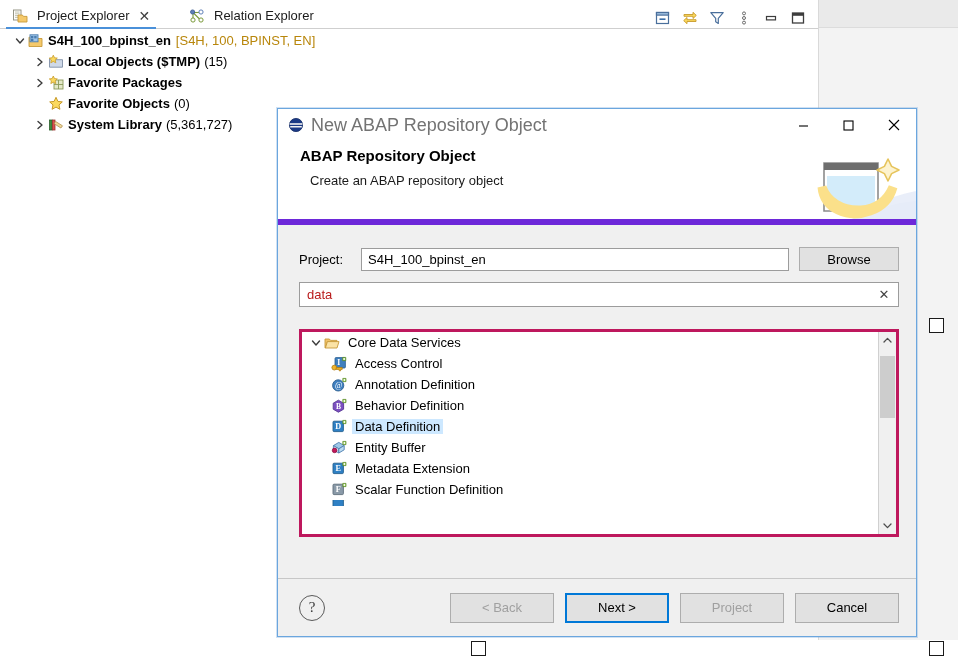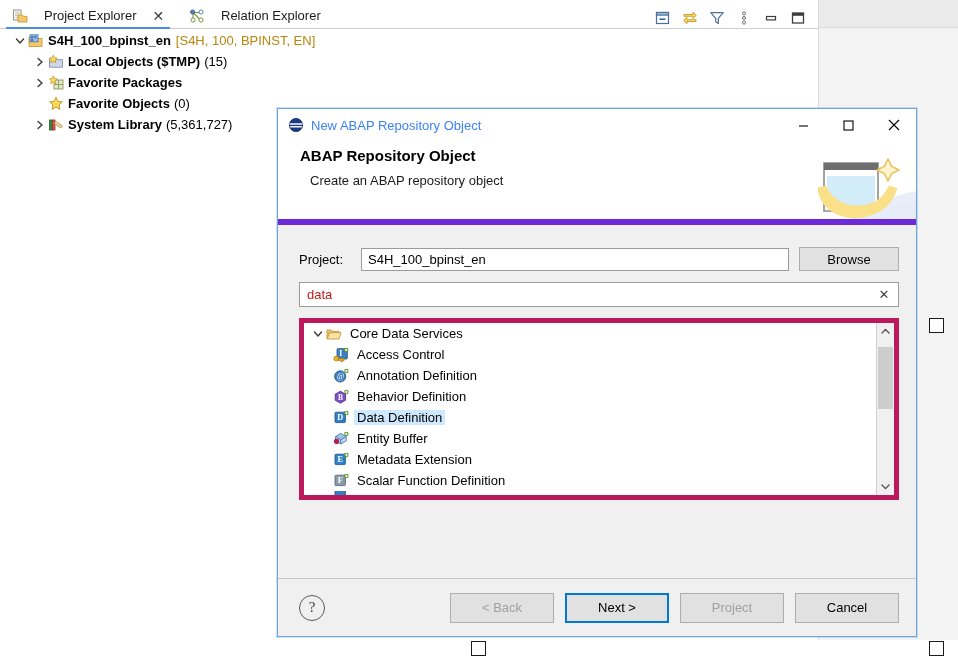--- a/index.html
+++ b/index.html
@@ -29,21 +29,21 @@
   .view{
     position:absolute;left:0;top:0;width:818px;height:640px;
     background:#ffffff;
   }
   .view-tabstrip{
     position:absolute;left:0;top:0;right:0;height:28px;
     background:#ffffff;border-bottom:1px solid #cfcfcf;
   }
   .vtab{
     position:absolute;top:4px;height:23px;
-    display:flex;align-items:center;gap:12px;
+    display:flex;align-items:center;gap:5px;
     padding:0 6px;white-space:nowrap;cursor:default;
   }
   .vtab .tlabel{font-size:13px;color:#1b1b1b;}
   .vtab.active{border-bottom:2px solid #4a90d9;}
   .tab-close{
     font-size:14px;line-height:1;color:#3f3f3f;
     margin-left:4px;cursor:pointer;font-family:"DejaVu Sans",sans-serif;
   }
 
   .view-toolbar{
@@ -79,21 +79,21 @@
     background:#f0f0f0;
     border:1px solid #6ba6de;
     box-shadow:0 0 0 1px rgba(120,170,220,.35);
     display:flex;flex-direction:column;
   }
   .dlg-titlebar{
     height:32px;flex:0 0 32px;background:#ffffff;
     display:flex;align-items:center;padding:0 0 0 10px;
   }
   .dlg-title-icon{width:16px;height:16px;margin-right:7px;flex:0 0 16px;}
-  .dlg-title-text{font-size:13px;color:#3b82f6;flex:1;}
+  .dlg-title-text{font-size:18px;color:#737373;flex:1;}
   .wbtns{display:flex;height:32px;}
   .wbtn{
     width:45px;height:32px;display:flex;align-items:center;
     justify-content:center;cursor:pointer;color:#000;
     font-family:"DejaVu Sans",sans-serif;font-size:15px;line-height:1;
   }
 
   .dlg-header{
     flex:0 0 78px;background:#ffffff;position:relative;
     border-bottom:6px solid #6d28d9;overflow:hidden;
@@ -126,22 +126,22 @@
     position:absolute;inset:0;border:0;outline:none;background:transparent;
     font-family:inherit;font-size:13px;color:#b91c1c;padding:0 26px 0 7px;
   }
   .filter-clear{
     position:absolute;right:6px;top:3px;width:16px;height:17px;
     display:flex;align-items:center;justify-content:center;
     font-size:13px;color:#444;cursor:pointer;font-family:"DejaVu Sans",sans-serif;
   }
 
   .listbox{
-    position:absolute;left:21px;top:93px;right:17px;height:182px;
-    background:#fff;border:5px solid #be185d;box-sizing:border-box;overflow:hidden;
+    position:absolute;left:21px;top:104px;right:17px;height:208px;
+    background:#fff;border:3px solid #be185d;box-sizing:border-box;overflow:hidden;
   }
   .list-inner{position:absolute;left:0;top:0;right:17px;bottom:0;overflow:hidden;}
   .lrow{
     height:21px;display:flex;align-items:center;
     white-space:nowrap;font-size:13px;cursor:default;padding-left:6px;
   }
   .lrow .lindent{width:16px;flex:0 0 16px;display:flex;align-items:center;justify-content:center;}
   .lrow .licon{width:16px;height:16px;flex:0 0 16px;margin-right:5px;
                display:flex;align-items:center;justify-content:center;}
   .lrow .ltxt{color:#000;padding:0 3px;}

